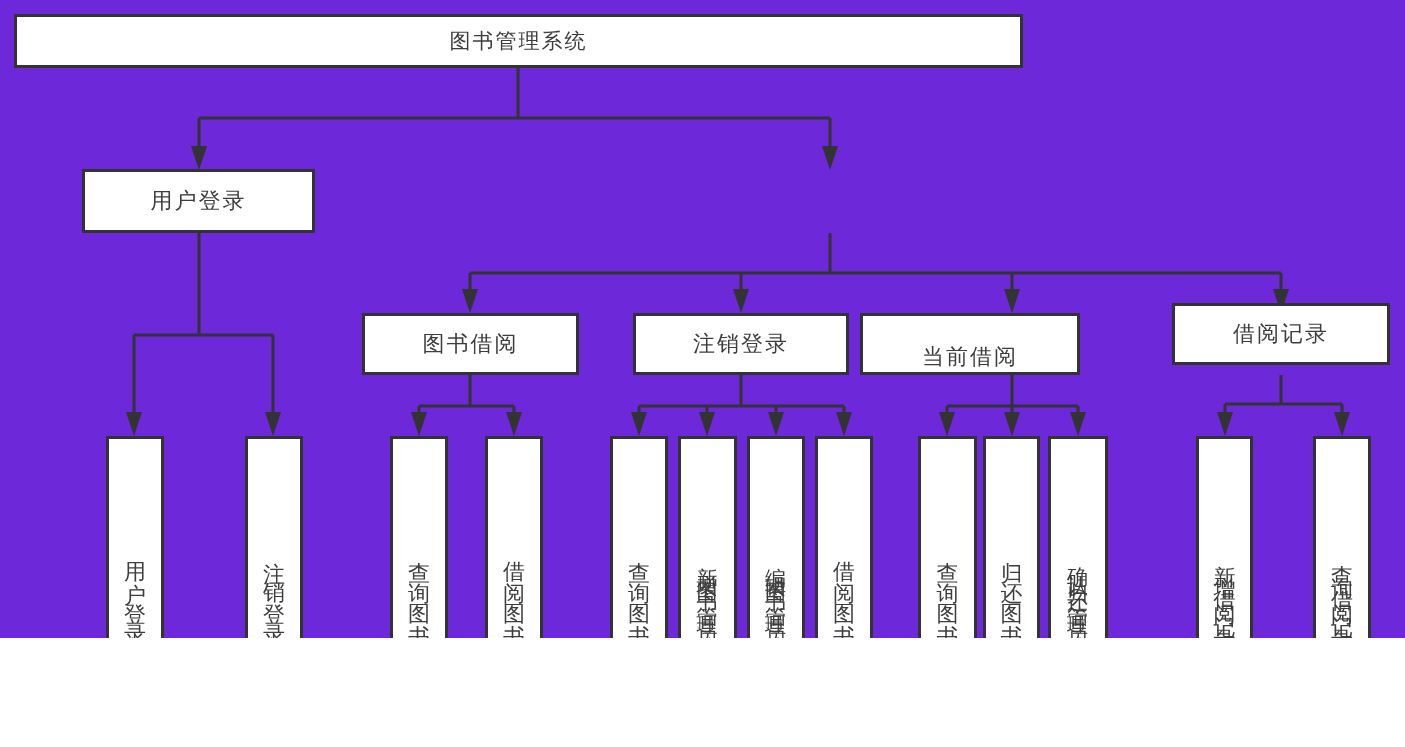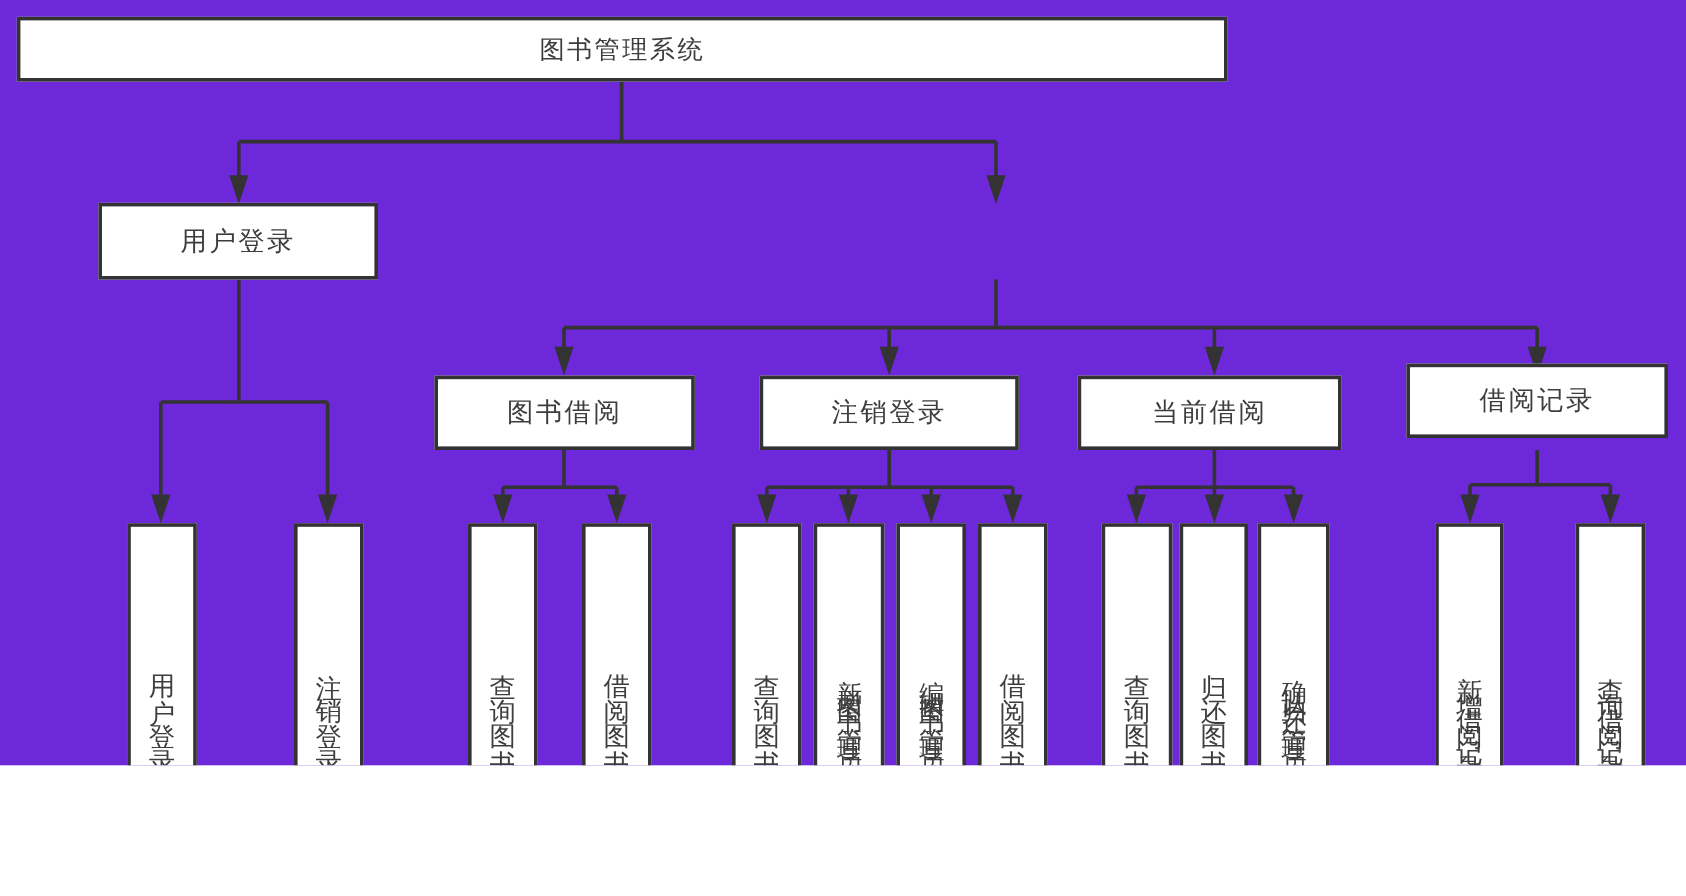--- a/index.html
+++ b/index.html
@@ -101,21 +101,21 @@
   <div class="node" style="left:82px;top:169px;width:233px;height:64px;">
     <span class="h-label">用户登录</span>
   </div>
 
   <div class="node" style="left:362px;top:313px;width:217px;height:62px;">
     <span class="h-label">图书借阅</span>
   </div>
   <div class="node" style="left:633px;top:313px;width:216px;height:62px;">
     <span class="h-label">注销登录</span>
   </div>
-  <div class="node" style="left:898px;top:313px;width:220px;height:62px;">
+  <div class="node" style="left:860px;top:313px;width:220px;height:62px;align-items:flex-end;">
     <span class="h-label">当前借阅</span>
   </div>
   <div class="node" style="left:1172px;top:303px;width:218px;height:62px;">
     <span class="h-label">借阅记录</span>
   </div>
 
   <div class="node" style="left:106px;top:436px;width:58px;height:299px;">
     <span class="v-label v4">用户登录</span>
   </div>
   <div class="node" style="left:245px;top:436px;width:58px;height:299px;">

